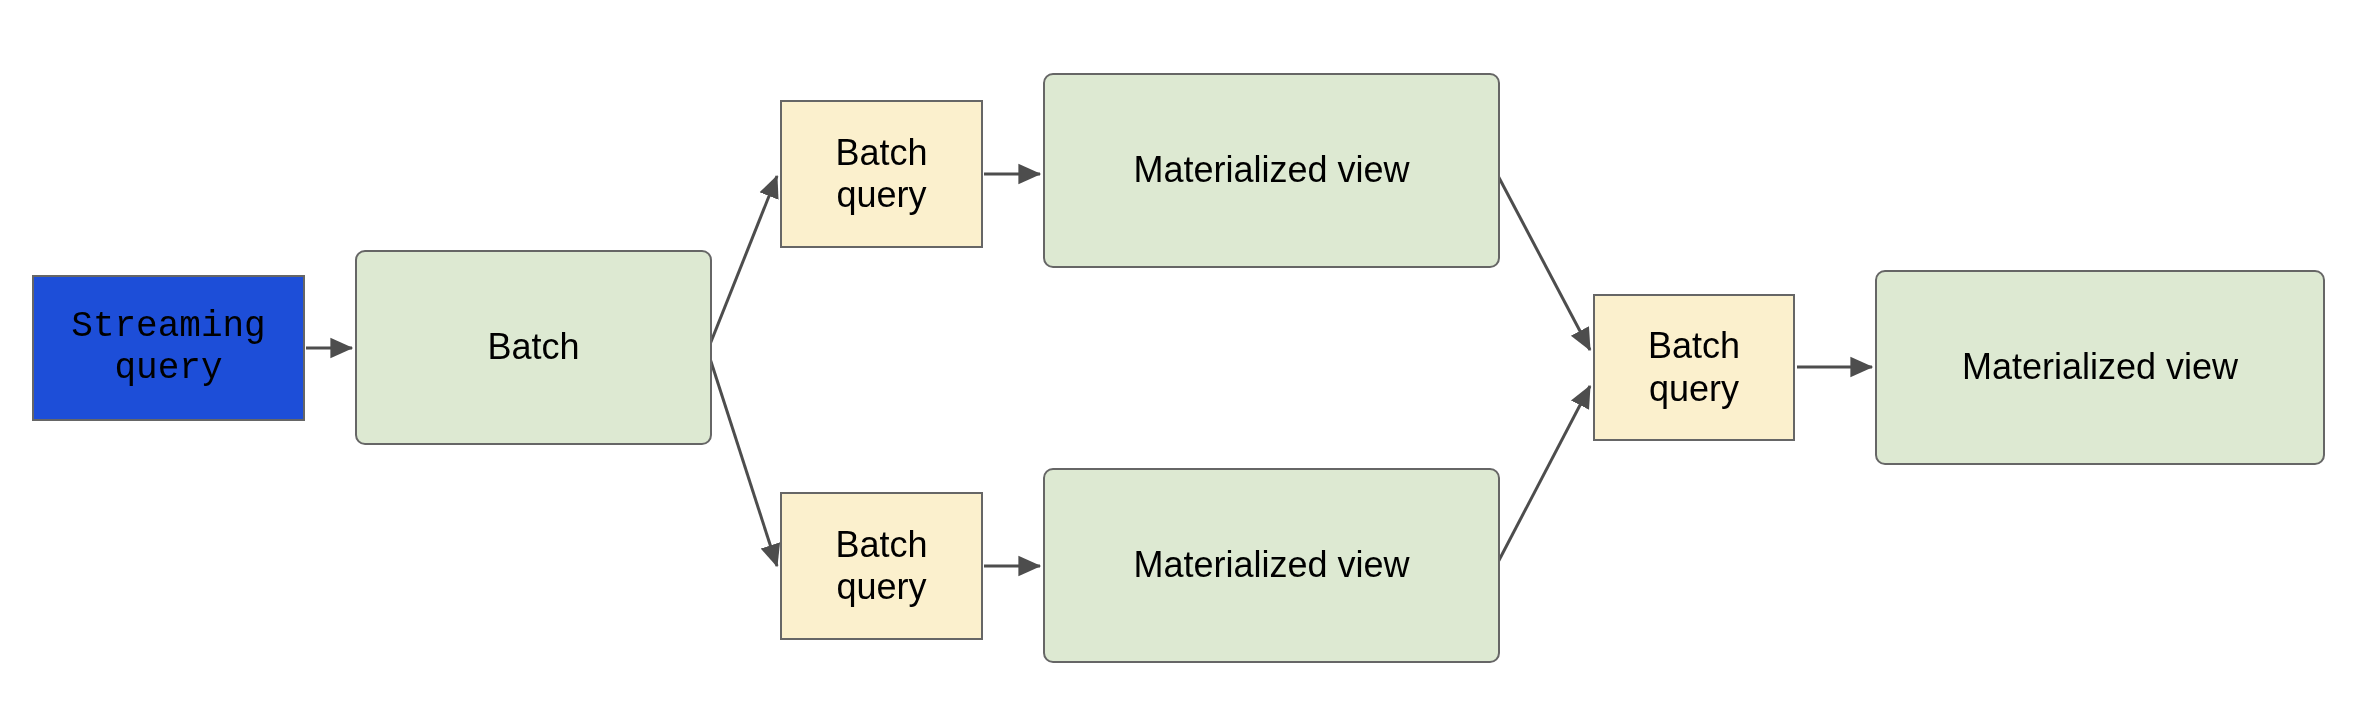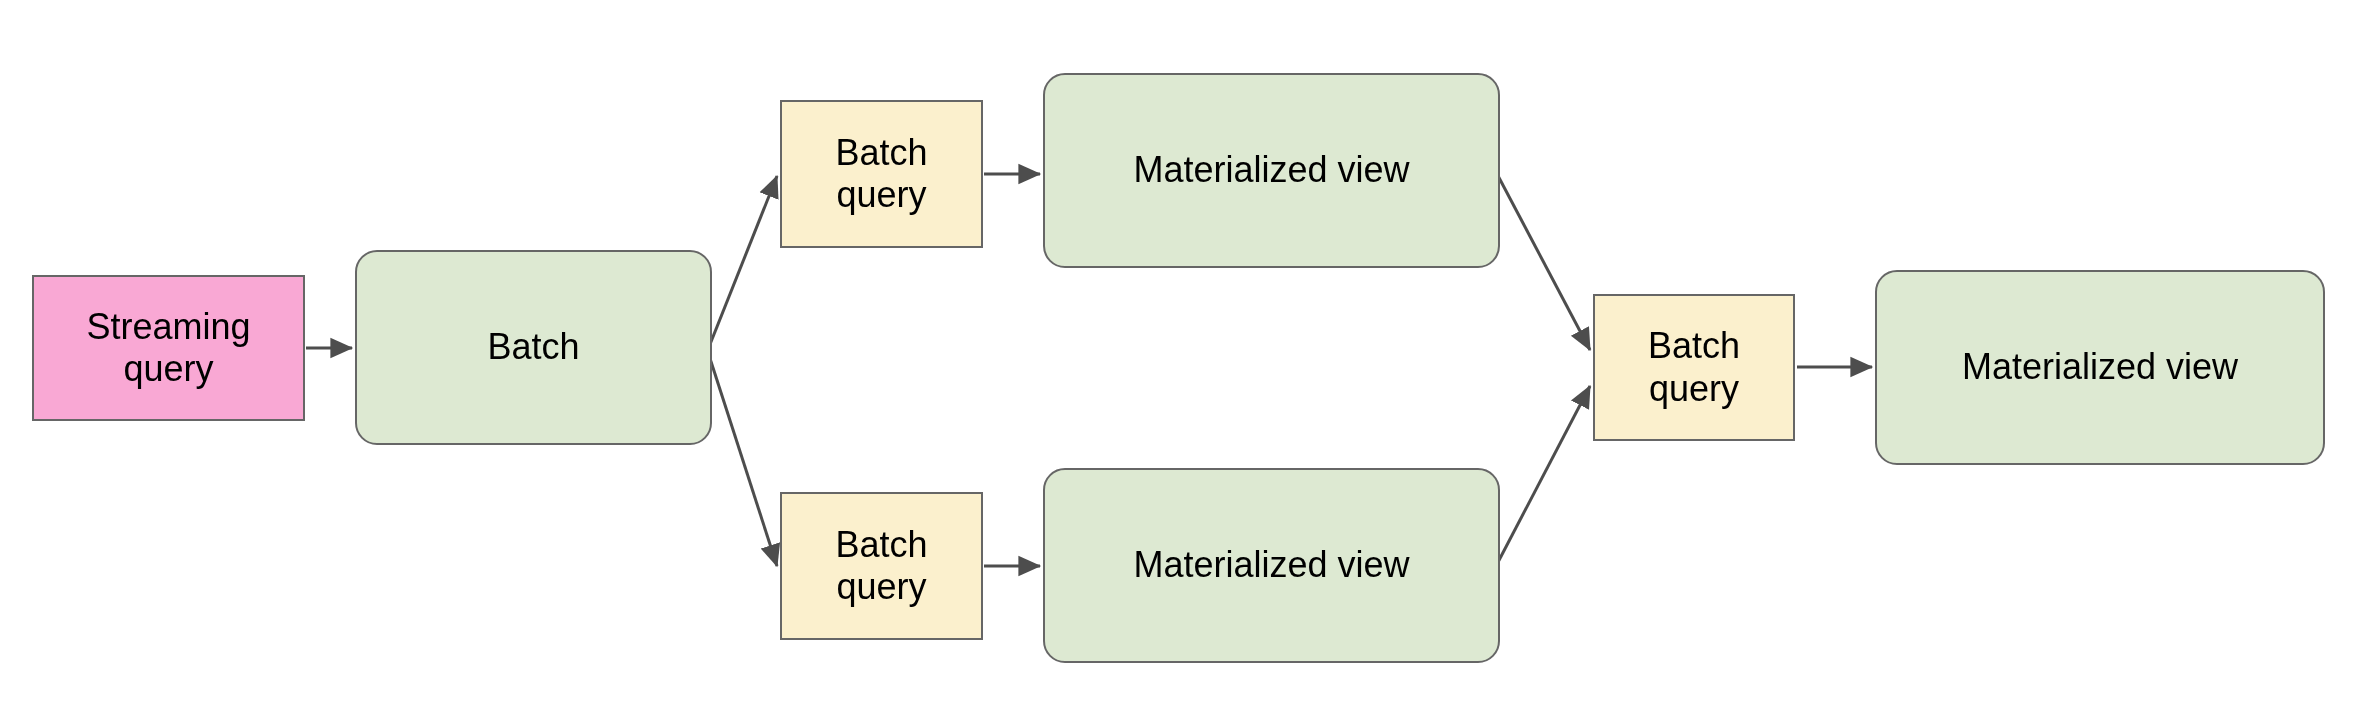--- a/index.html
+++ b/index.html
@@ -37,21 +37,21 @@
     line-height: 1.18;
     white-space: pre-line;
     border: 2px solid #d946ef;
   }
   .node.process {
     background: #fbf0cd;
     border-radius: 0;
   }
   .node.store {
     background: #dde9d2;
-    border-radius: 22px;
+    border-radius: 10px;
   }
   .node-label {
     display: block;
     padding: 0 6px;
   }
 </style>
 </head>
 <body>
 
 <div id="canvas">
@@ -68,21 +68,21 @@
         <line x1="695" y1="312" x2="777" y2="566" stroke="#4d4d4d" stroke-width="3" marker-end="url(#arrowhead)"></line>
         <line x1="984" y1="174" x2="1040" y2="174" stroke="#4d4d4d" stroke-width="3" marker-end="url(#arrowhead)"></line>
         <line x1="984" y1="566" x2="1040" y2="566" stroke="#4d4d4d" stroke-width="3" marker-end="url(#arrowhead)"></line>
         <line x1="1496" y1="172" x2="1590" y2="350" stroke="#4d4d4d" stroke-width="3" marker-end="url(#arrowhead)"></line>
         <line x1="1496" y1="566" x2="1590" y2="386" stroke="#4d4d4d" stroke-width="3" marker-end="url(#arrowhead)"></line>
         <line x1="1797" y1="367" x2="1872" y2="367" stroke="#4d4d4d" stroke-width="3" marker-end="url(#arrowhead)"></line>
       </g>
   </svg>
 
   <div id="nodes-layer">
-      <div class="node process" style="left: 32px; top: 275px; width: 273px; height: 146px; font-size: 36px; background: #f9a8d4; border-color: rgb(102, 102, 102); color: rgb(0, 0, 0); border-radius: 0px;"><span class="node-label">Streaming
+      <div class="node process" style="left: 32px; top: 275px; width: 273px; height: 146px; font-size: 36px; background: #1d4ed8; border-color: rgb(102, 102, 102); color: rgb(0, 0, 0); border-radius: 0px; font-family: Liberation Mono, monospace;"><span class="node-label">Streaming
 query</span></div>
       <div class="node store" style="left: 355px; top: 250px; width: 357px; height: 195px; font-size: 36px; background: rgb(221, 233, 210); border-color: rgb(102, 102, 102); color: rgb(0, 0, 0);"><span class="node-label">Batch</span></div>
       <div class="node process" style="left: 780px; top: 100px; width: 203px; height: 148px; font-size: 36px; background: rgb(251, 240, 205); border-color: rgb(102, 102, 102); color: rgb(0, 0, 0); border-radius: 0px;"><span class="node-label">Batch
 query</span></div>
       <div class="node store" style="left: 1043px; top: 73px; width: 457px; height: 195px; font-size: 36px; background: rgb(221, 233, 210); border-color: rgb(102, 102, 102); color: rgb(0, 0, 0);"><span class="node-label">Materialized view</span></div>
       <div class="node process" style="left: 780px; top: 492px; width: 203px; height: 148px; font-size: 36px; background: rgb(251, 240, 205); border-color: rgb(102, 102, 102); color: rgb(0, 0, 0); border-radius: 0px;"><span class="node-label">Batch
 query</span></div>
       <div class="node store" style="left: 1043px; top: 468px; width: 457px; height: 195px; font-size: 36px; background: rgb(221, 233, 210); border-color: rgb(102, 102, 102); color: rgb(0, 0, 0);"><span class="node-label">Materialized view</span></div>
       <div class="node process" style="left: 1593px; top: 294px; width: 202px; height: 147px; font-size: 36px; background: rgb(251, 240, 205); border-color: rgb(102, 102, 102); color: rgb(0, 0, 0); border-radius: 0px;"><span class="node-label">Batch
 query</span></div>

